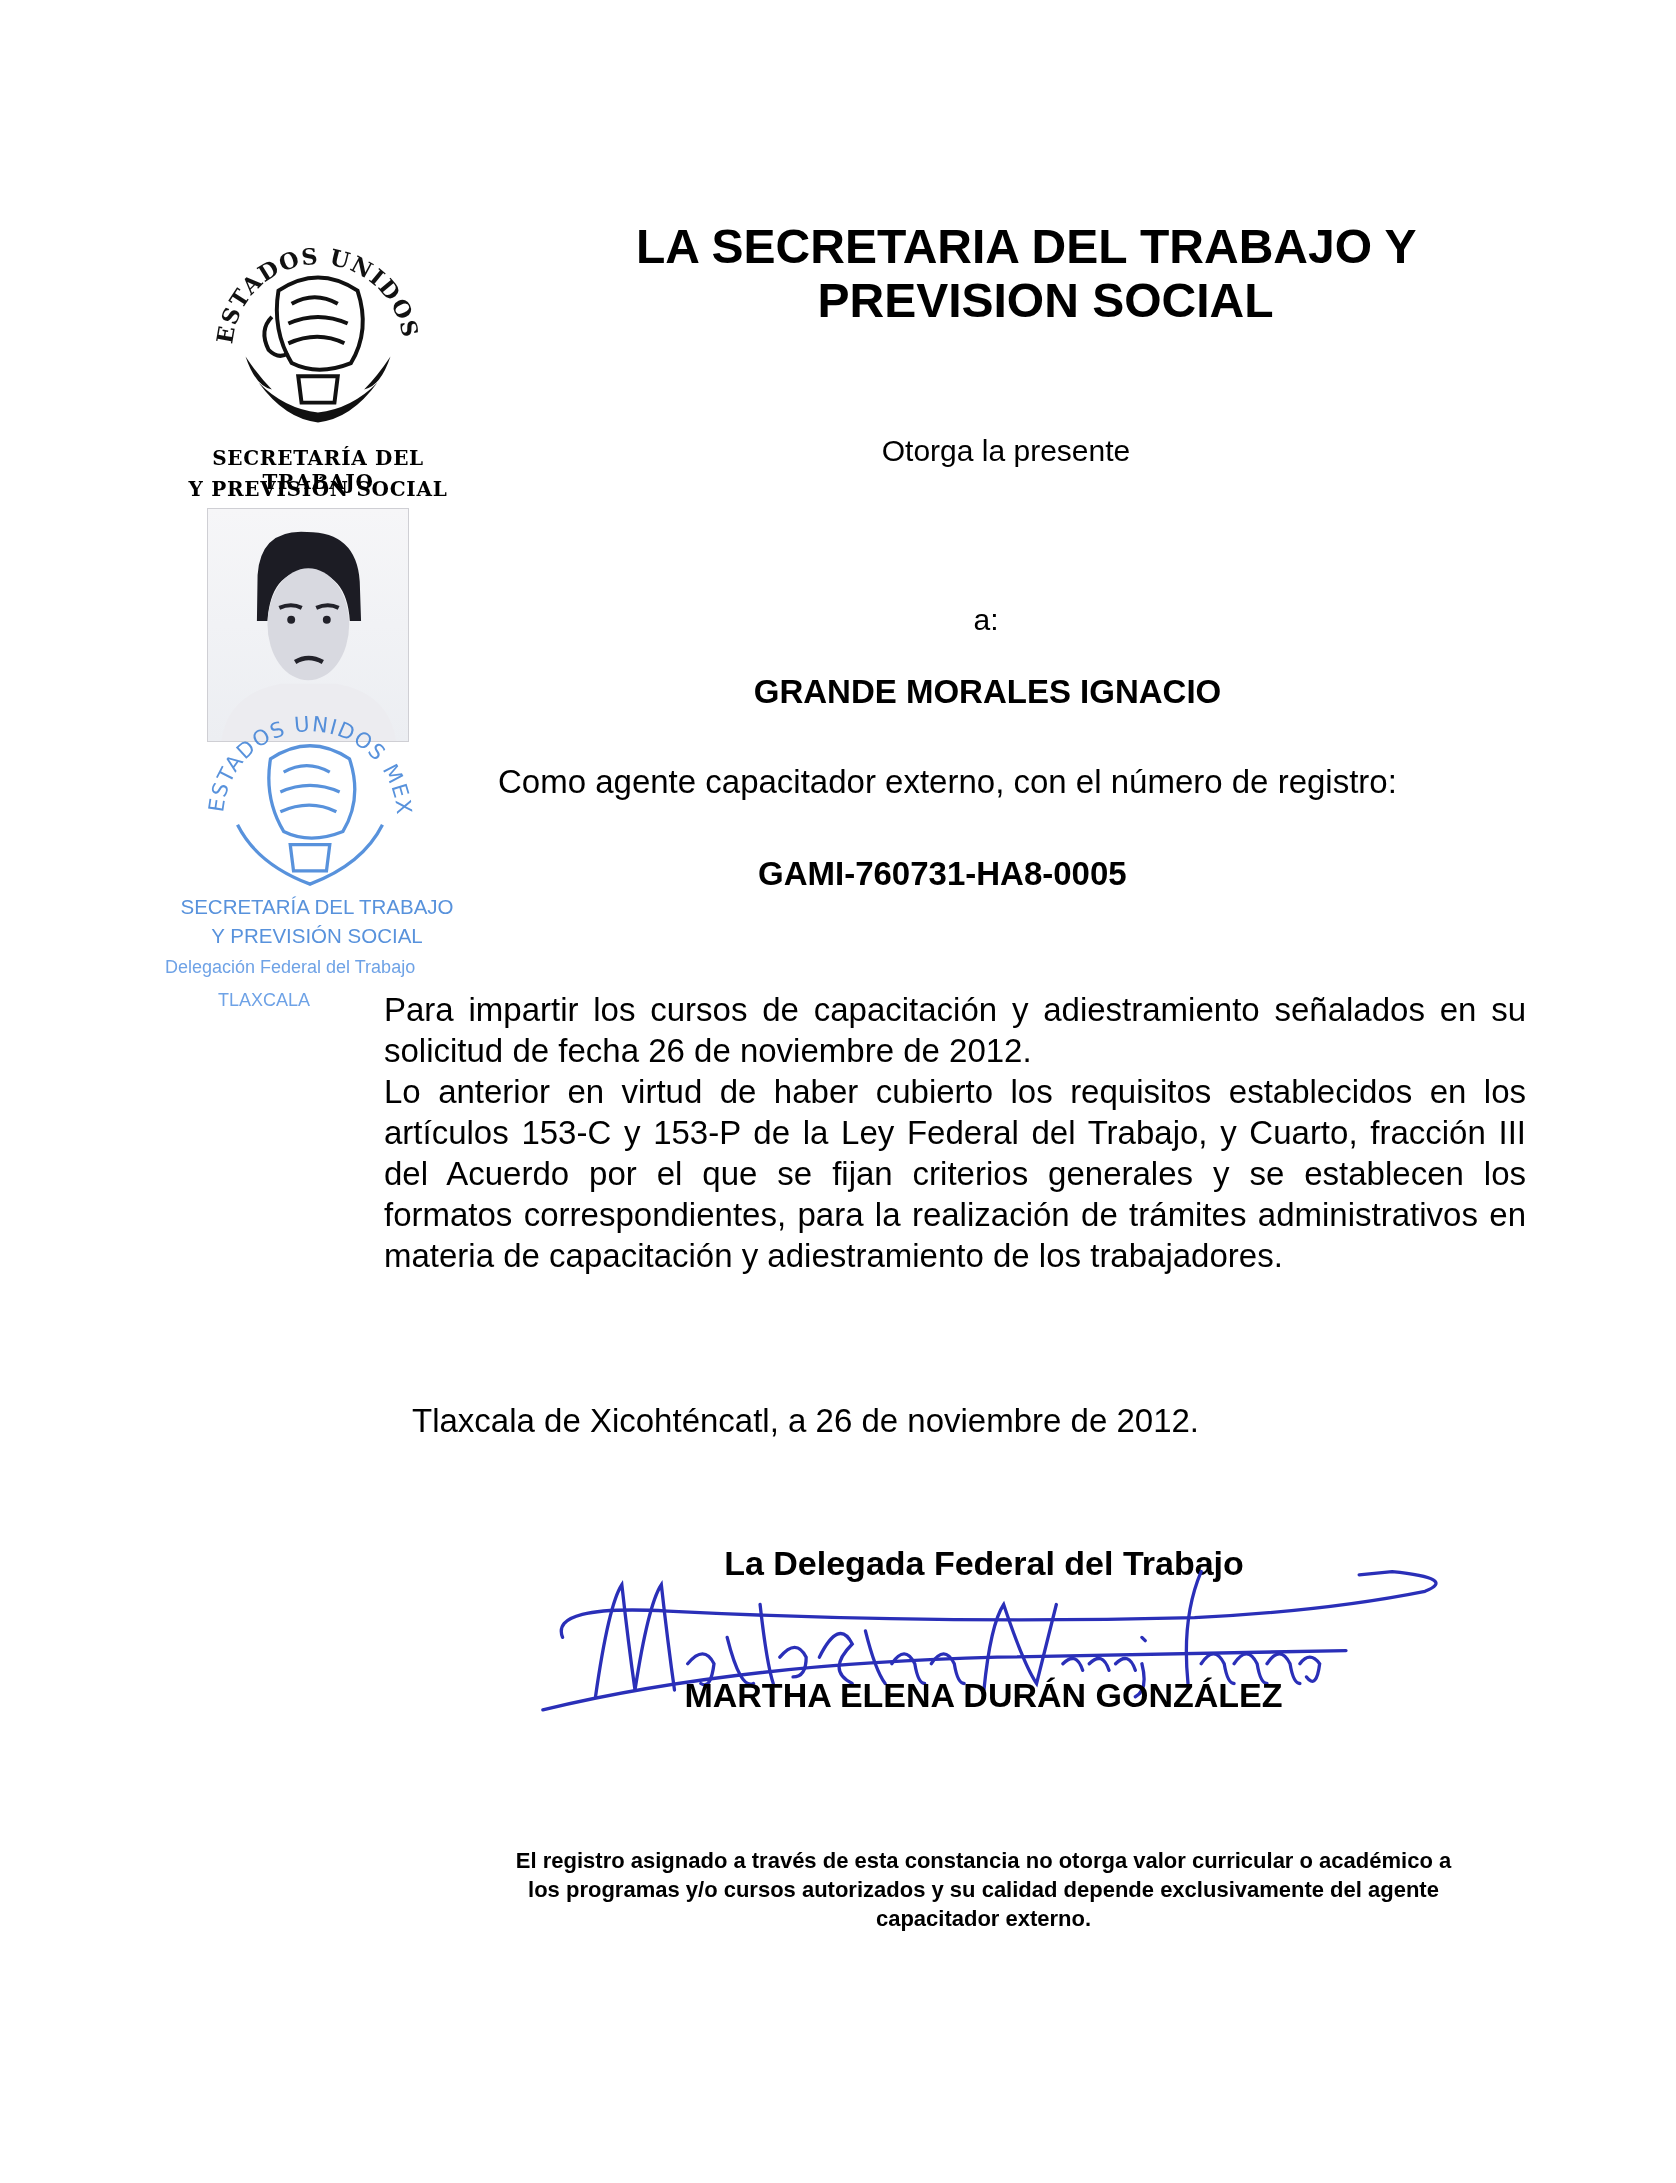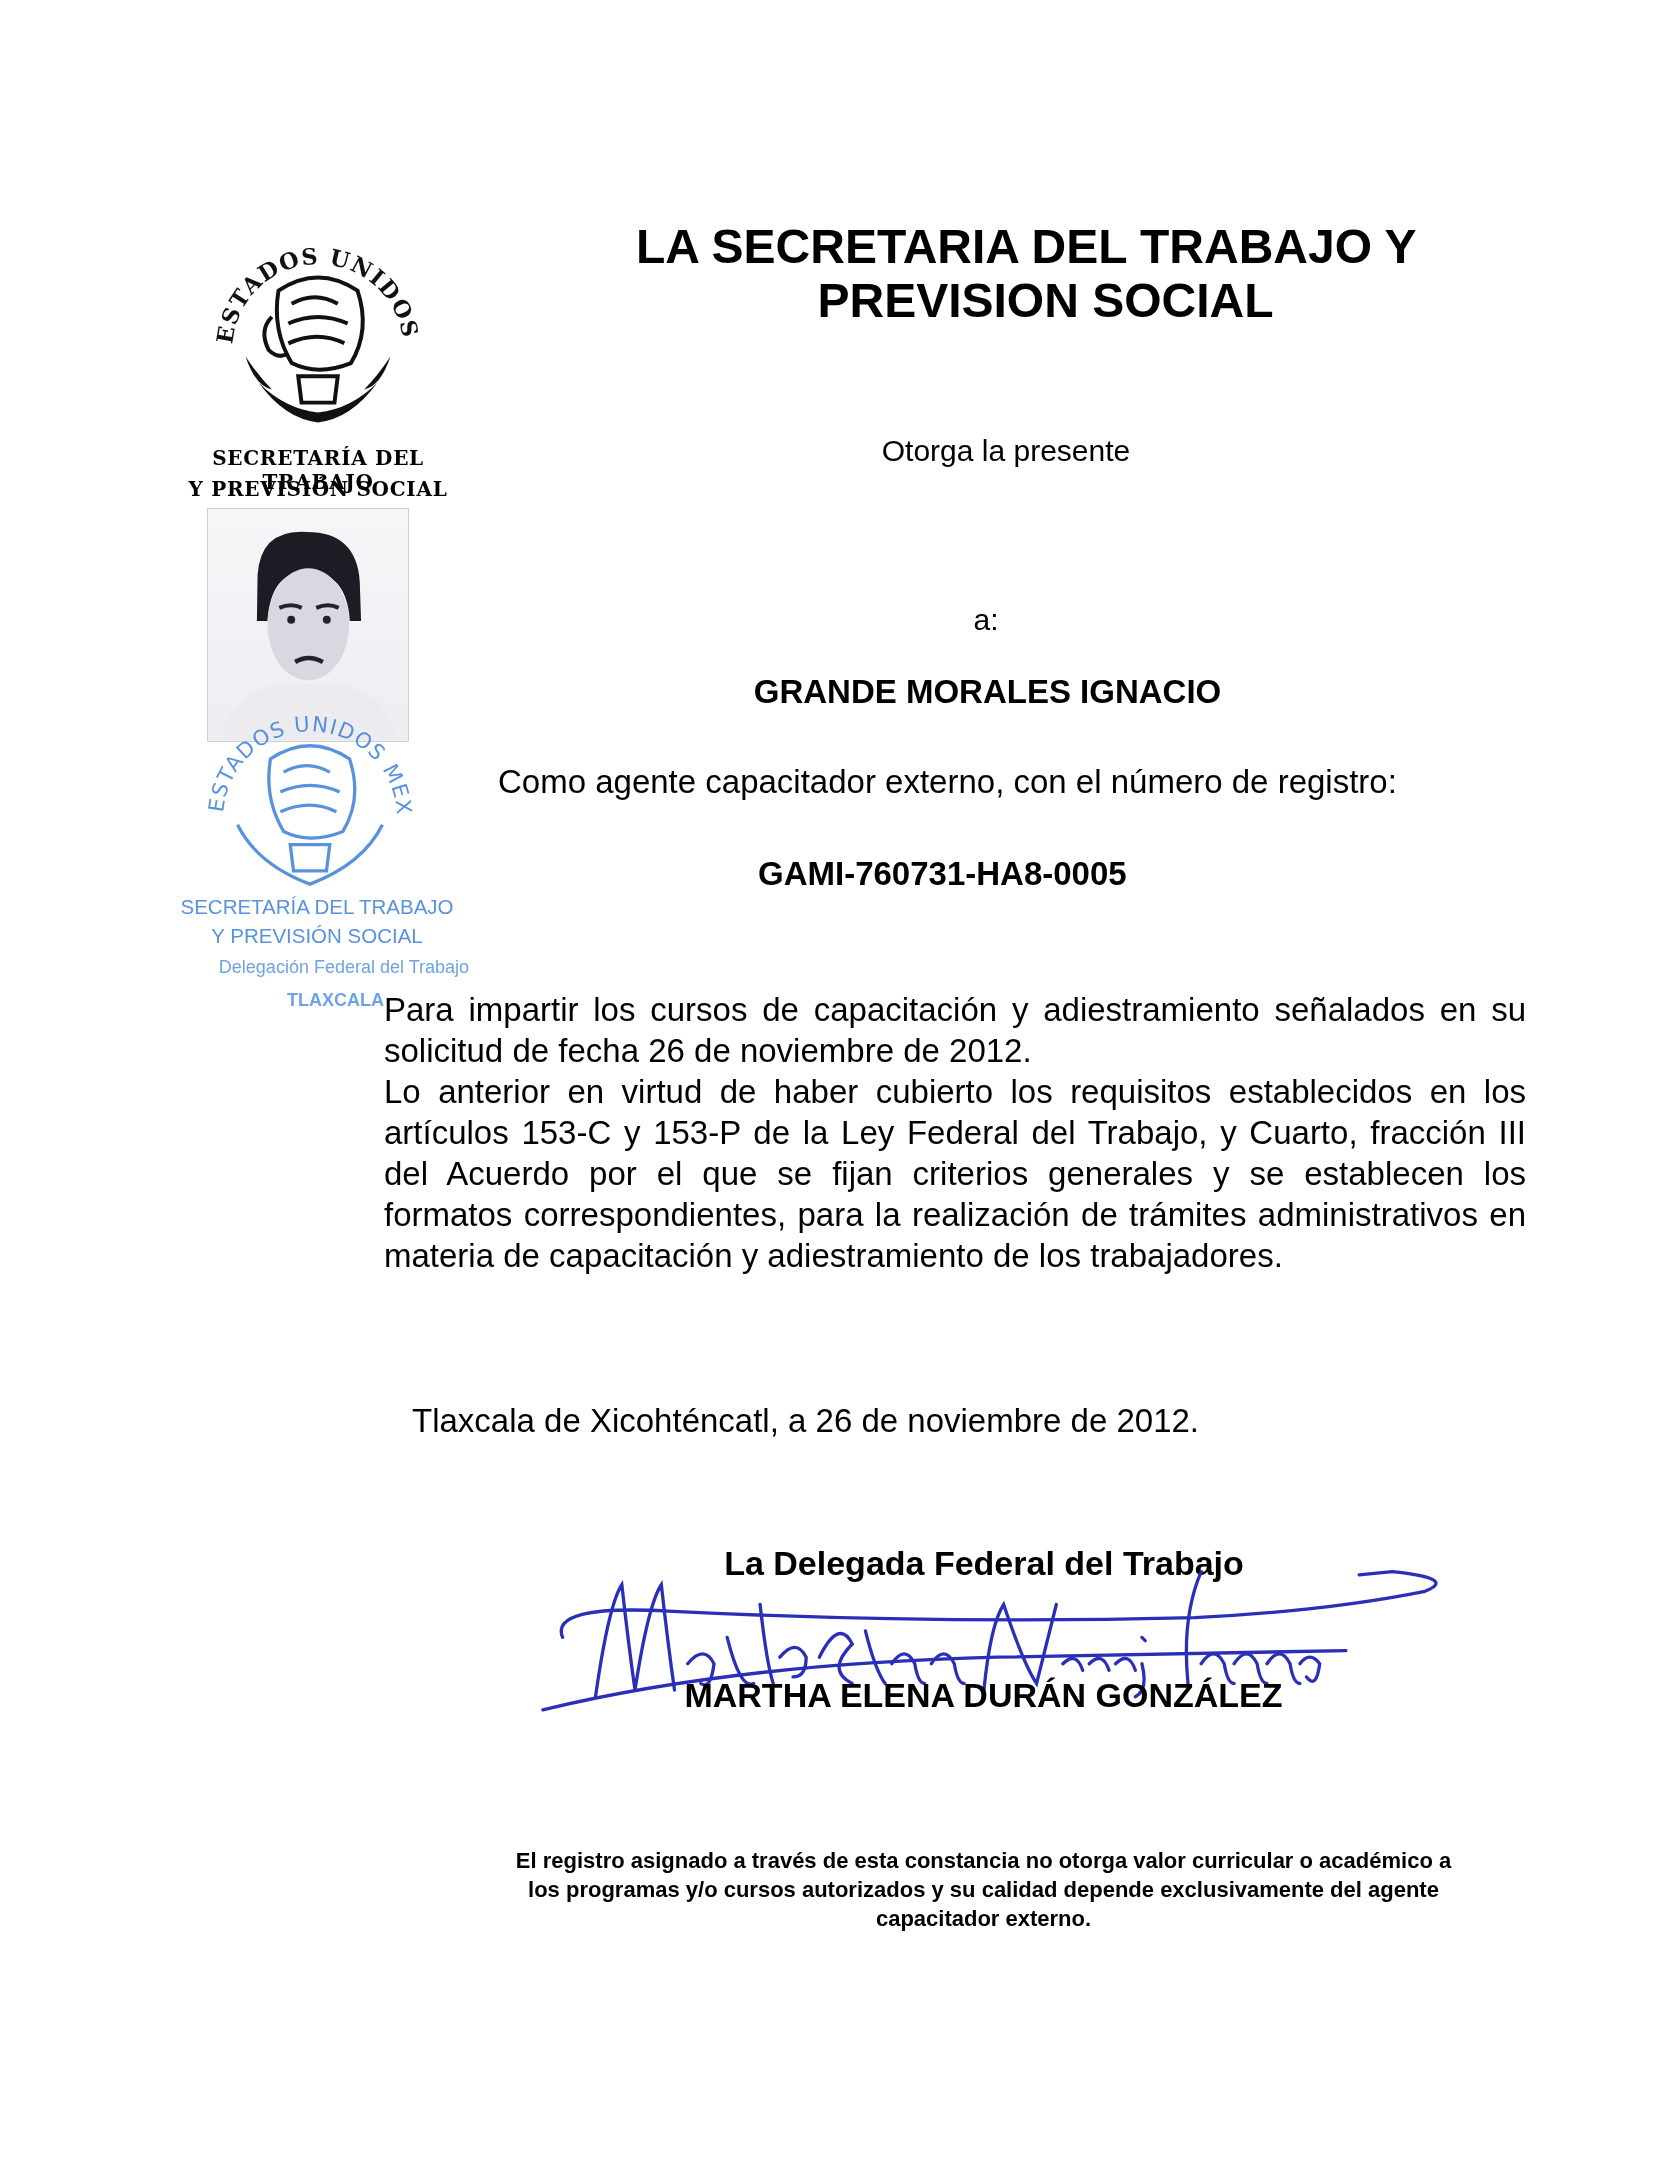--- a/index.html
+++ b/index.html
@@ -8,21 +8,21 @@
   .abs { position:absolute; }
   .title { left:0; width:1676px; text-align:center; font-weight:bold; font-size:48px; letter-spacing:0px;
            transform:scaleX(0.93); transform-origin:1043px 0; }
   .title-1 { top:219px; left:636px; width:819px; text-align:left; transform:none; }
   .title-2 { top:273px; left:636px; width:819px; text-align:center; transform:none; }
   .center-text { text-align:center;margin-top:26px; }
   .body-text { font-size:33px; line-height:41px; }
   .justify { text-align:justify; text-align-last:left; }
   .seal-text { font-family:"DejaVu Serif", serif; font-size:20px; font-weight:bold; letter-spacing:0.7px; text-align:center; }
   .stamp-text { color:#3b7fd6; font-size:20.5px; text-align:center; opacity:0.85; }
-  .stamp-sub { color:#4a8be0; font-size:18px; text-align:right; opacity:0.8; }
+  .stamp-sub { color:#4a8be0; font-size:18px; text-align:left; opacity:0.8; }
   .photo { background:linear-gradient(#f6f6f8,#eceef2); border:0.7px solid #cfcfd4; overflow:hidden; }
   .footnote { font-size:22px; font-weight:bold; line-height:29px; text-align:center; }
 </style>
 </head>
 <body>
 
 <div class="abs" style="left:206px; top:218px; width:224px; height:221px;">
   <svg width="224" height="221" viewBox="0 0 340 335">
     <defs>
       <path id="ringPath" d="M 40 200 A 130 130 0 1 1 300 200"></path>
@@ -70,21 +70,21 @@
       <path d="M110 100 Q170 60 230 100 Q250 160 220 210 Q170 230 130 210 Q100 160 110 100 Z"></path>
       <path d="M130 120 Q165 100 200 120 M125 150 Q170 130 215 150 M125 180 Q170 160 210 180"></path>
       <path d="M140 230 L200 230 L195 270 L145 270 Z"></path>
       <path d="M60 200 q30 60 110 90 q80 -30 110 -90"></path>
     </g>
   </svg>
 </div>
 <div class="abs stamp-text" style="left:165px; top:895px; width:304px;">SECRETARÍA DEL TRABAJO</div>
 <div class="abs stamp-text" style="left:165px; top:924px; width:304px;">Y PREVISIÓN SOCIAL</div>
 <div class="abs stamp-sub" style="left:165px; top:957px; width:304px;">Delegación Federal del Trabajo</div>
-<div class="abs stamp-sub" style="left:212px; top:990px; width:172px;font-weight:bold;">TLAXCALA</div>
+<div class="abs stamp-sub" style="left:218px; top:990px; width:172px;">TLAXCALA</div>
 
 <div class="abs title title-1">LA SECRETARIA DEL TRABAJO Y</div>
 <div class="abs title title-2">PREVISION SOCIAL</div>
 
 <div class="abs center-text body-text" style="left:808px; top:404px; width:396px; font-size:30px;">Otorga la presente</div>
 <div class="abs center-text body-text" style="left:920px; top:573px; width:132px; font-size:30px;">a:</div>
 <div class="abs center-text" style="left:687px; top:647px; width:601px; font-size:33px; font-weight:bold;">GRANDE MORALES IGNACIO</div>
 <div class="abs body-text" style="left:498px; top:761px; width:990px; white-space:nowrap;">Como agente capacitador externo, con el número de registro:</div>
 <div class="abs" style="left:710px; top:855px; width:462px; font-size:33px; font-weight:bold; white-space:nowrap;margin-left:48px;">GAMI-760731-HA8-0005</div>
 <div class="abs body-text justify" style="left:384px; top:945px; width:1142px;margin-top:44px;">Para impartir los cursos de capacitación y adiestramiento señalados en su solicitud de fecha 26 de noviembre de 2012.</div>

